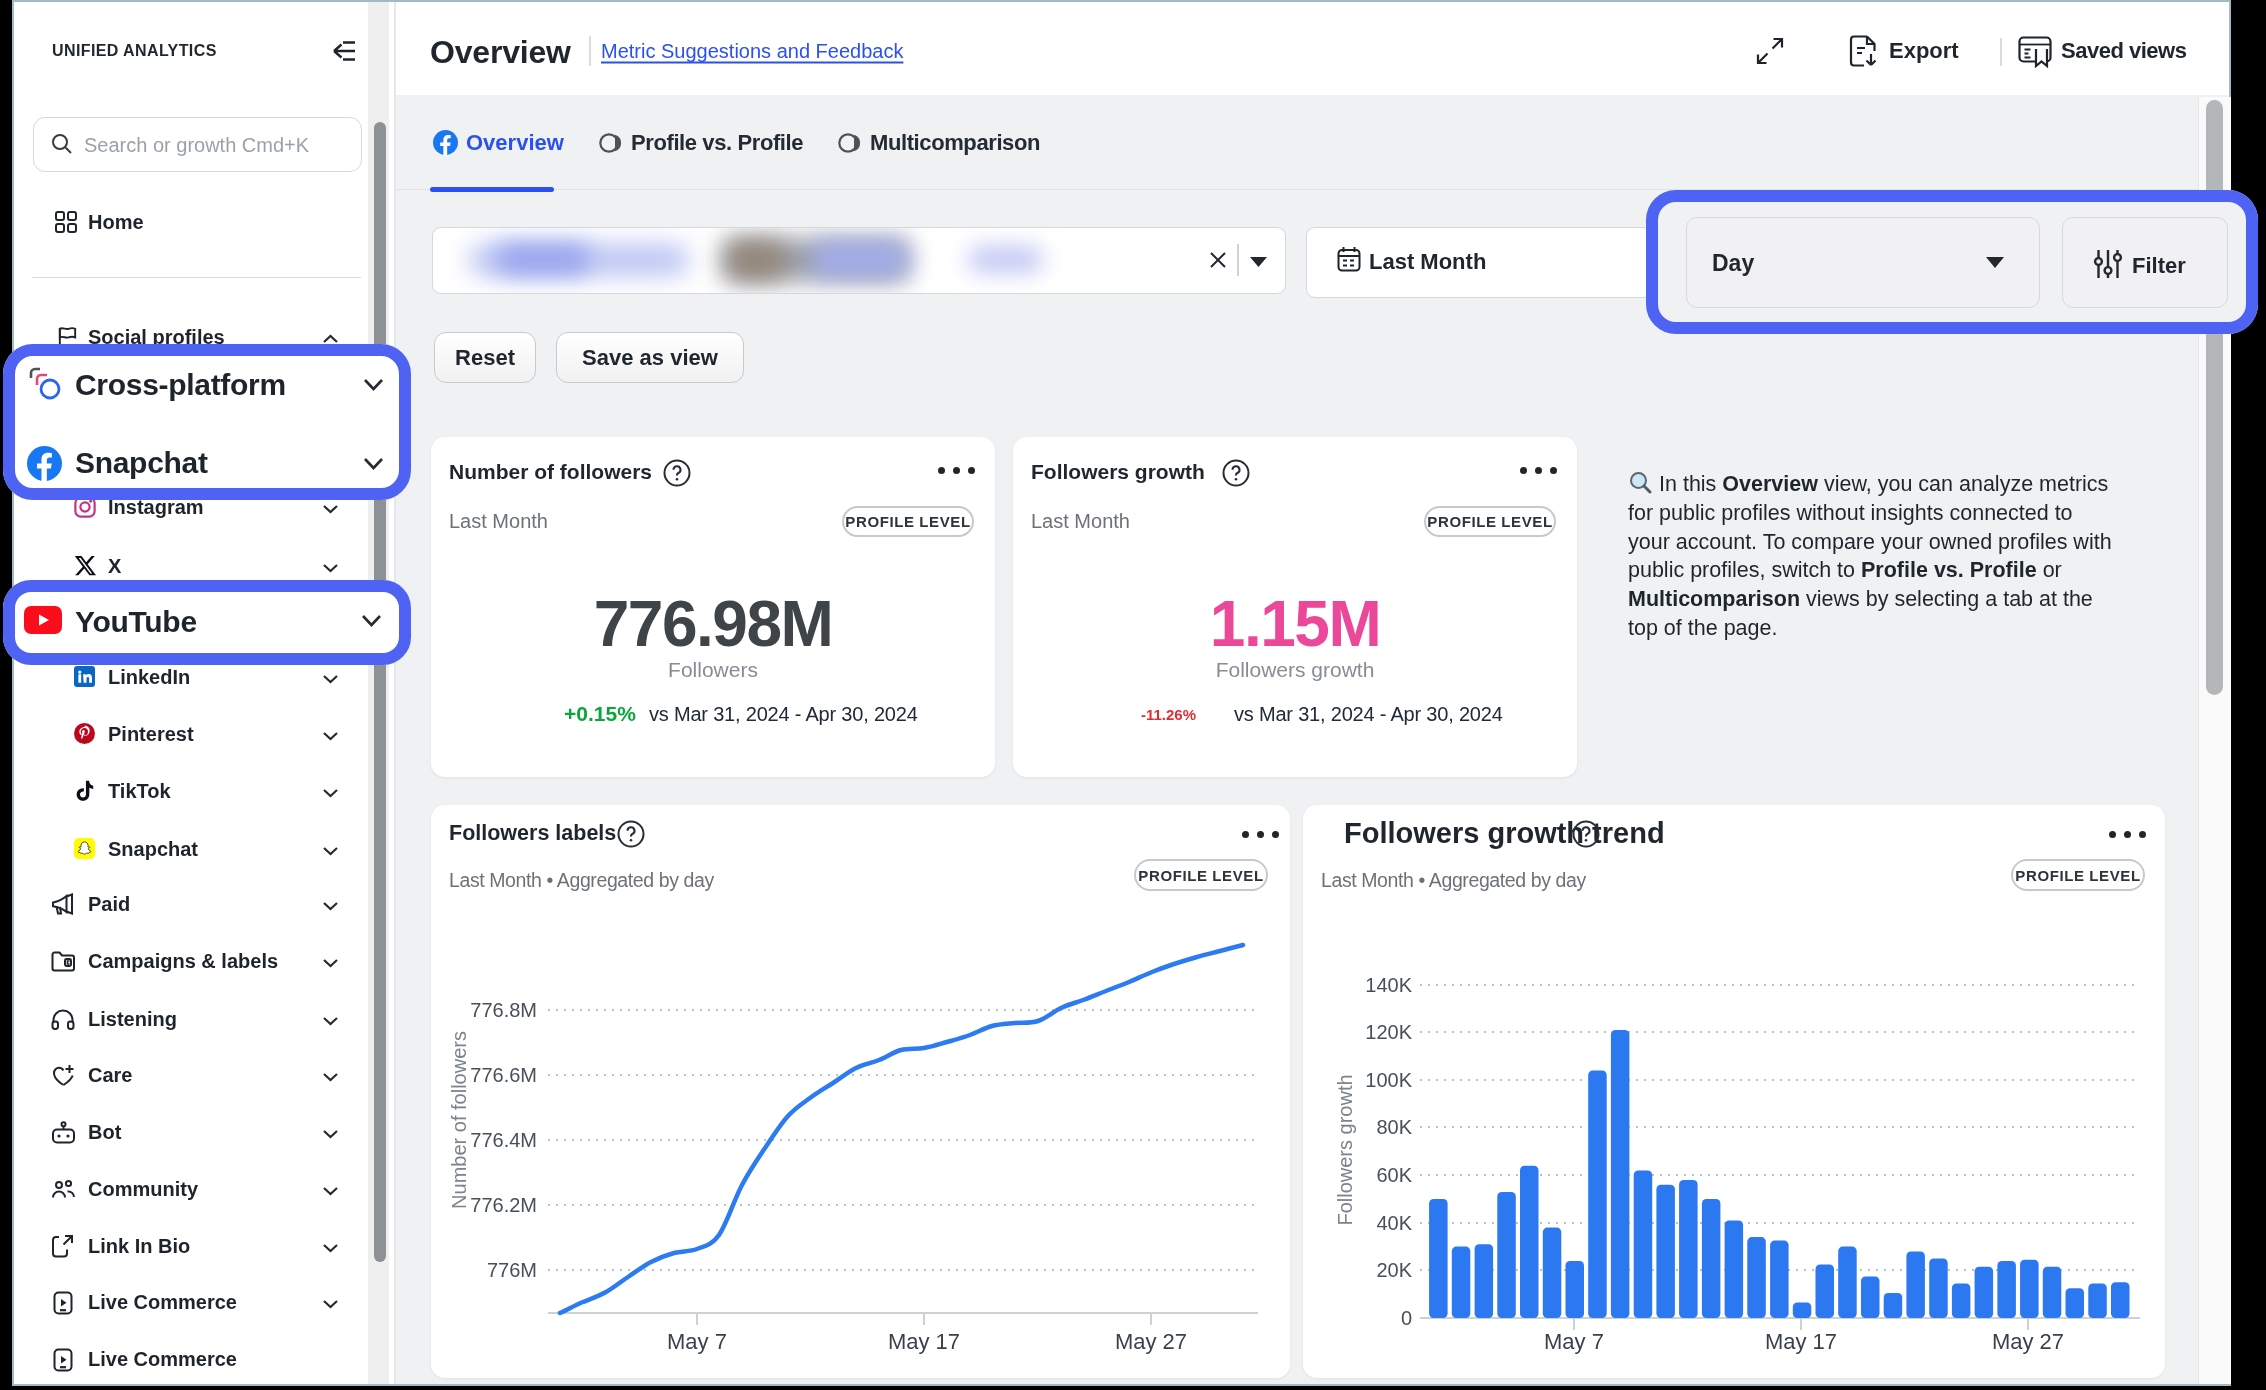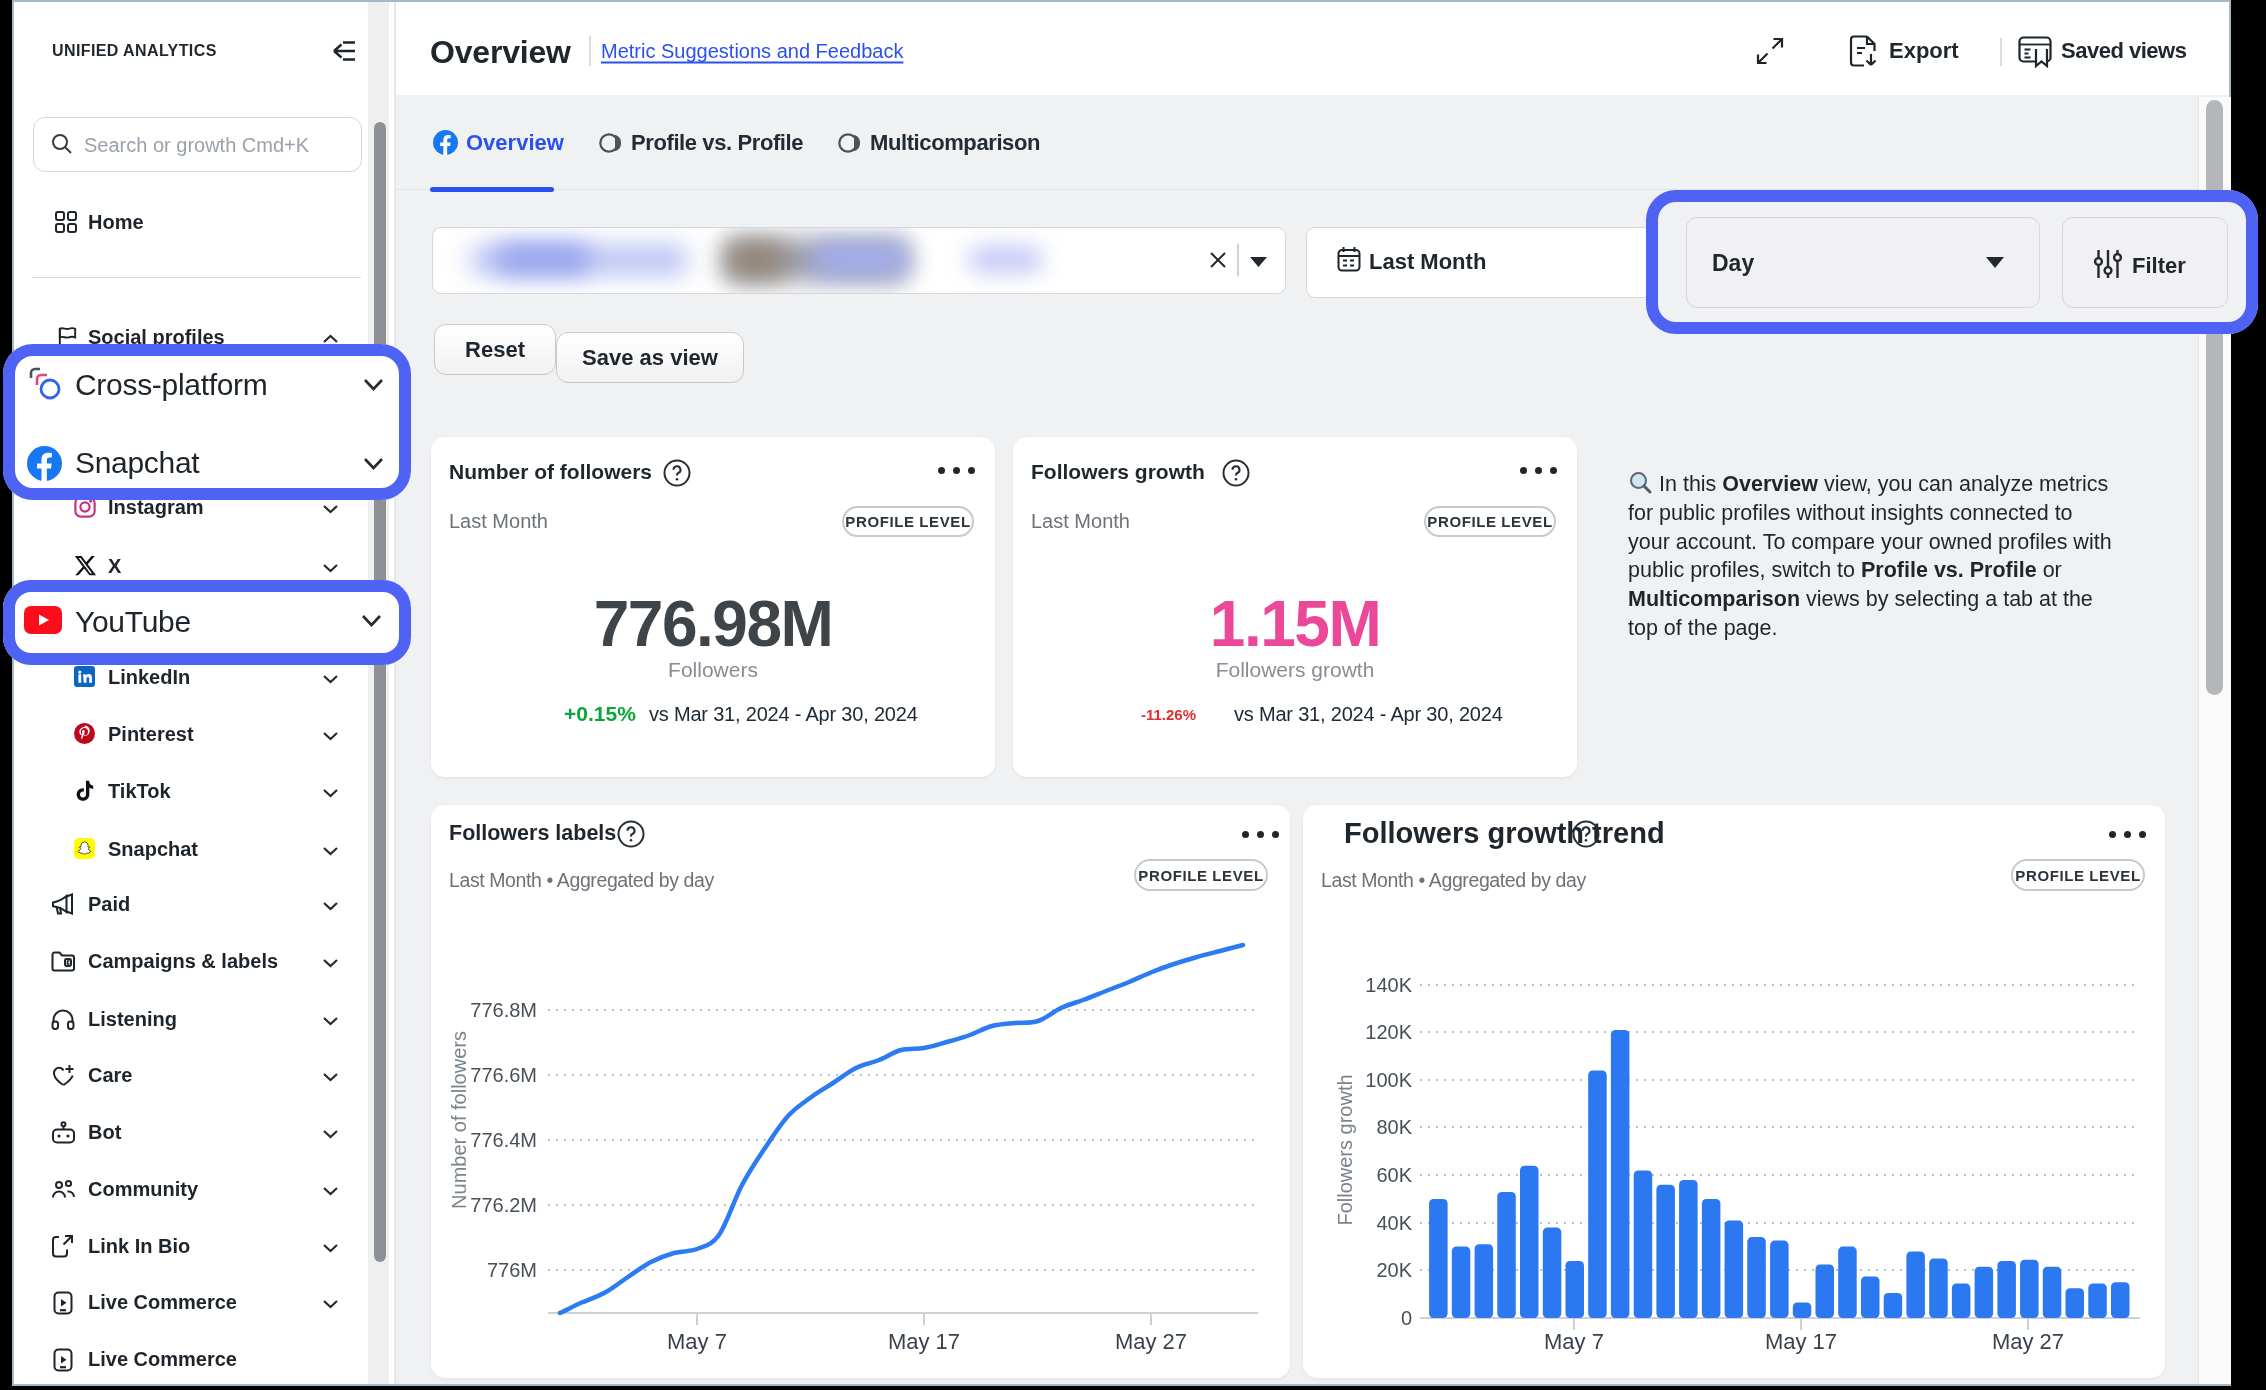--- a/index.html
+++ b/index.html
@@ -5,21 +5,21 @@
 body{width:2266px;height:1390px;background:#000;font-family:"Liberation Sans",sans-serif;position:relative;overflow:hidden;-webkit-font-smoothing:antialiased}
 .abs{position:absolute}
 #win{position:absolute;left:12px;top:0;width:2219px;height:1386px;background:#fff;border:2px solid #a2bac5;box-sizing:border-box;z-index:1}
 #mainbg{position:absolute;left:396px;top:95px;width:1833px;height:1289px;background:#f0f1f2;z-index:2}
 .z2{z-index:2}.z3{z-index:3}.z5{z-index:5}.z10{z-index:10}
 .t{position:absolute;white-space:nowrap;color:#1f262d}
 .b{font-weight:bold}
 .cy{transform:translateY(-50%)}
 .cxy{transform:translate(-50%,-50%)}
 .sideitem{font-size:20px;font-weight:bold;color:#1d242b}
-.bigitem{font-size:30px;font-weight:normal;color:#1d242b;letter-spacing:-.3px}
+.bigitem{font-size:30px;font-weight:bold;color:#1d242b;letter-spacing:-.3px}
 .card{position:absolute;background:#fff;border-radius:14px;box-shadow:0 1px 3px rgba(20,30,40,.07);z-index:2}
 .pill{position:absolute;border:2px solid #c6cacd;border-radius:16px;background:#fff;font-size:15px;font-weight:bold;letter-spacing:.6px;color:#2d343b;display:flex;align-items:center;justify-content:center;z-index:2}
 .gray{color:#6c7278}
 .btn{position:absolute;border:1.5px solid #c7cacd;border-radius:12px;background:linear-gradient(#ffffff,#f1f1f2);display:flex;align-items:center;justify-content:center;font-size:22px;font-weight:bold;color:#1f262d;z-index:2;box-sizing:border-box}
 .fbox{position:absolute;border:1.5px solid #d5d7da;border-radius:9px;background:#fff;box-sizing:border-box;z-index:2}
 .abox{position:absolute;border:1.5px solid #d6d8da;border-radius:11px;background:#f1f1f3;box-sizing:border-box;z-index:10}
 .ann{position:absolute;border:12px solid #4e63f4;border-radius:30px;box-sizing:border-box;z-index:50}
 .dots{position:absolute;display:flex;gap:8px;z-index:2}
 .dots i{width:7px;height:7px;border-radius:50%;background:#20262c}
 .chev{position:absolute;width:19px;height:19px;z-index:10}
@@ -289,21 +289,21 @@
     <path d="M0 0h17L8.5 10z" fill="#22282e"></path>
   </svg>
 <div class="fbox" style="left:1306px;top:227px;width:346px;height:71px"></div>
 <svg class="abs z2" style="left:1337px;top:246px" width="24" height="28" viewBox="0 0 24 28" fill="none" stroke="#1d242b" stroke-width="2">
     <rect x="1.5" y="4" width="21" height="20.5" rx="3.5"></rect>
     <path d="M6.5 1v5M17.5 1v5M1.5 10h21" stroke-width="2"></path>
     <path d="M6 14.5h4M13 14.5h5M6 19.5h4M13 19.5h5" stroke-width="2.2" stroke-dasharray="4 2.2"></path>
   </svg>
 <div class="t b cy" style="left:1369px;top:262px;font-size:22px;z-index:2">Last Month</div>
 
-<div class="btn" style="left:434px;top:324px;width:122px;height:51px">Reset</div>
+<div class="btn" style="left:434px;top:332px;width:102px;height:51px">Reset</div>
 <div class="btn" style="left:556px;top:332px;width:188px;height:51px">Save as view</div>
 
 <div class="card" style="left:431px;top:437px;width:564px;height:340px"></div>
 <div class="t b cy" style="left:449px;top:472px;font-size:21px;z-index:2">Number of followers</div>
 <svg class="abs z2" style="left:663px;top:459px" width="28" height="28" viewBox="0 0 28 28" fill="none" stroke="#272e34" stroke-width="2">
     <circle cx="14" cy="14" r="12.5"></circle>
     <path d="M10.5 10.8a3.5 3.5 0 1 1 4.9 3.2c-1 .5-1.4 1-1.4 2v.6" stroke-width="2.1"></path>
     <circle cx="14" cy="20.3" r="1.3" fill="#272e34" stroke="none"></circle>
   </svg>
 <div class="dots" style="left:938px;top:467px">

